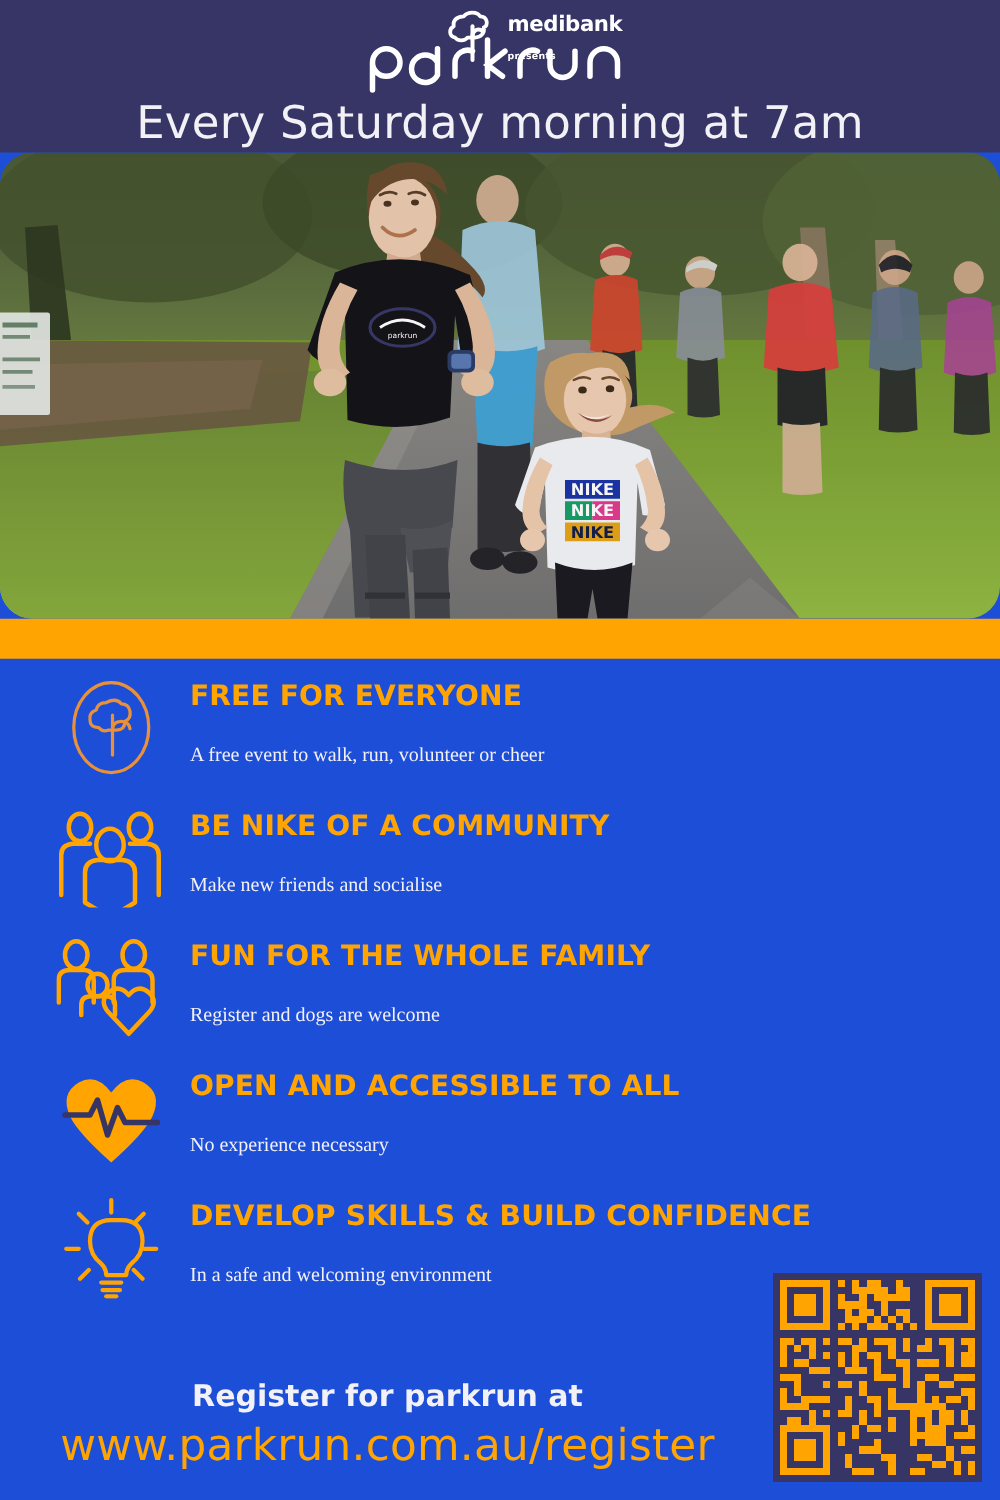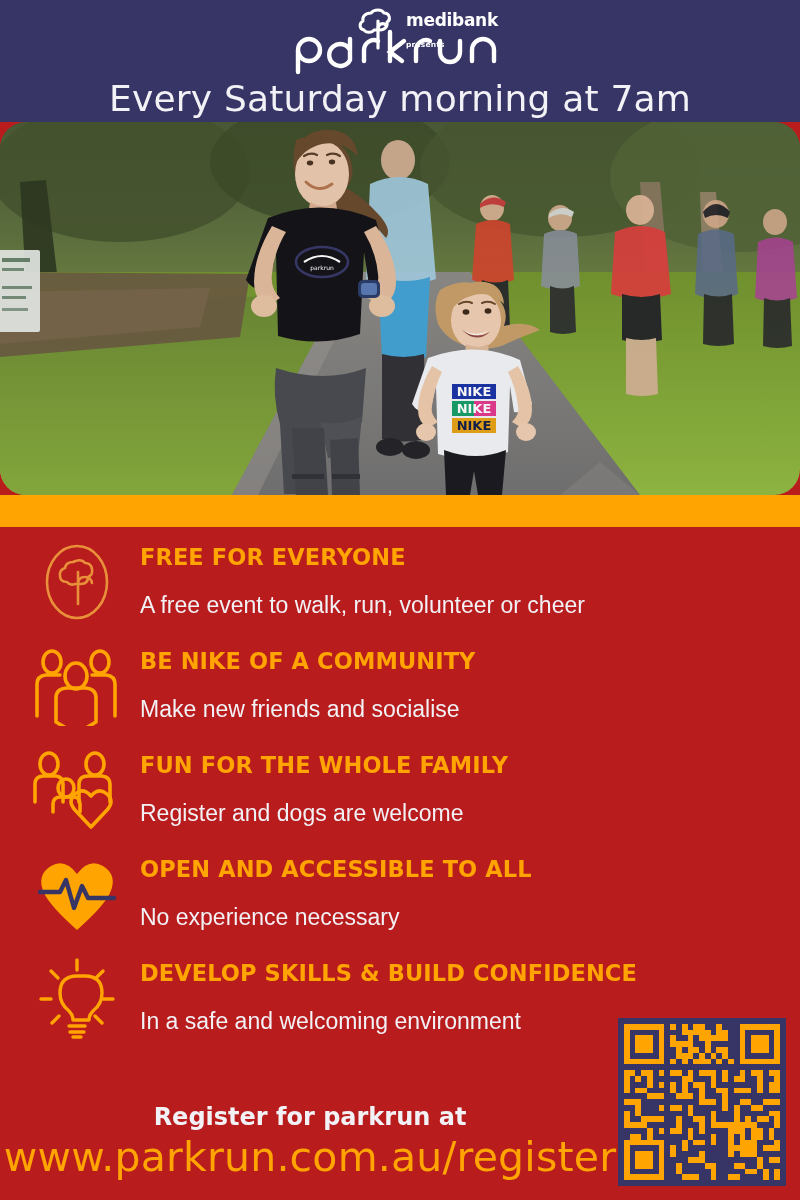--- a/index.html
+++ b/index.html
@@ -5,21 +5,21 @@
   * { margin:0; padding:0; box-sizing:border-box; }
   html, body {
     width:800px; height:1200px;
     background:#373566;
     font-family:"Liberation Sans", sans-serif;
     overflow:hidden;
   }
   .poster {
     position:relative;
     width:800px; height:1200px;
-    background:#b91c1c;
+    background:#1d4ed8;
   }
 
   
   .header {
     position:absolute; left:0; top:0; width:800px; height:122px;
     background:#373566;
   }
   .logo-lockup {
     position:absolute; left:0; top:8px; width:800px; height:62px;
   }
@@ -69,62 +69,62 @@
   }
 
   
   .features {
     position:absolute; left:0; top:530px; width:800px;
   }
   .feature-row {
     position:relative;
     display:flex; align-items:center;
     height:104px;
-    padding-left:22px;
+    padding-left:34px;
   }
   .feature-icon {
     width:110px; min-width:110px; height:84px;
     display:flex; align-items:center; justify-content:center;
   }
   .feature-text { padding-left:8px; }
   .feature-title {
     color:#FFA400;
     font-size:22.5px;
     font-weight:bold;
     letter-spacing:0.1px;
     line-height:26px;
     font-family:"DejaVu Sans", sans-serif;
   }
   .feature-sub {
     color:#f2f1f6;
-    font-size:23px;
+    font-size:16px;
     font-weight:400;
     line-height:30px;
     margin-top:20px;
-    font-family:Liberation Sans, sans-serif;
+    font-family:Liberation Serif, serif;
   }
 
   
   .qr-code {
     position:absolute; left:618px; top:1018px;
     width:168px; height:168px;
   }
 
   
   .footer {
     position:absolute; left:0; top:1098px; width:620px;
     text-align:center;
   }
   .footer-line1 {
     font-size:24px; color:#f2f1f6; font-weight:700;
     line-height:38px;
     font-family:"DejaVu Sans", sans-serif;
   }
   .footer-line2 {
-    font-size:41px; color:#FFA400; font-weight:400;
+    font-size:35px; color:#FFA400; font-weight:400;
     line-height:42px; letter-spacing:0.2px;
     font-family:"DejaVu Sans", sans-serif;
   }
 </style>
 </head>
 <body>
 
 <div class="poster">
 
   <div class="header">

